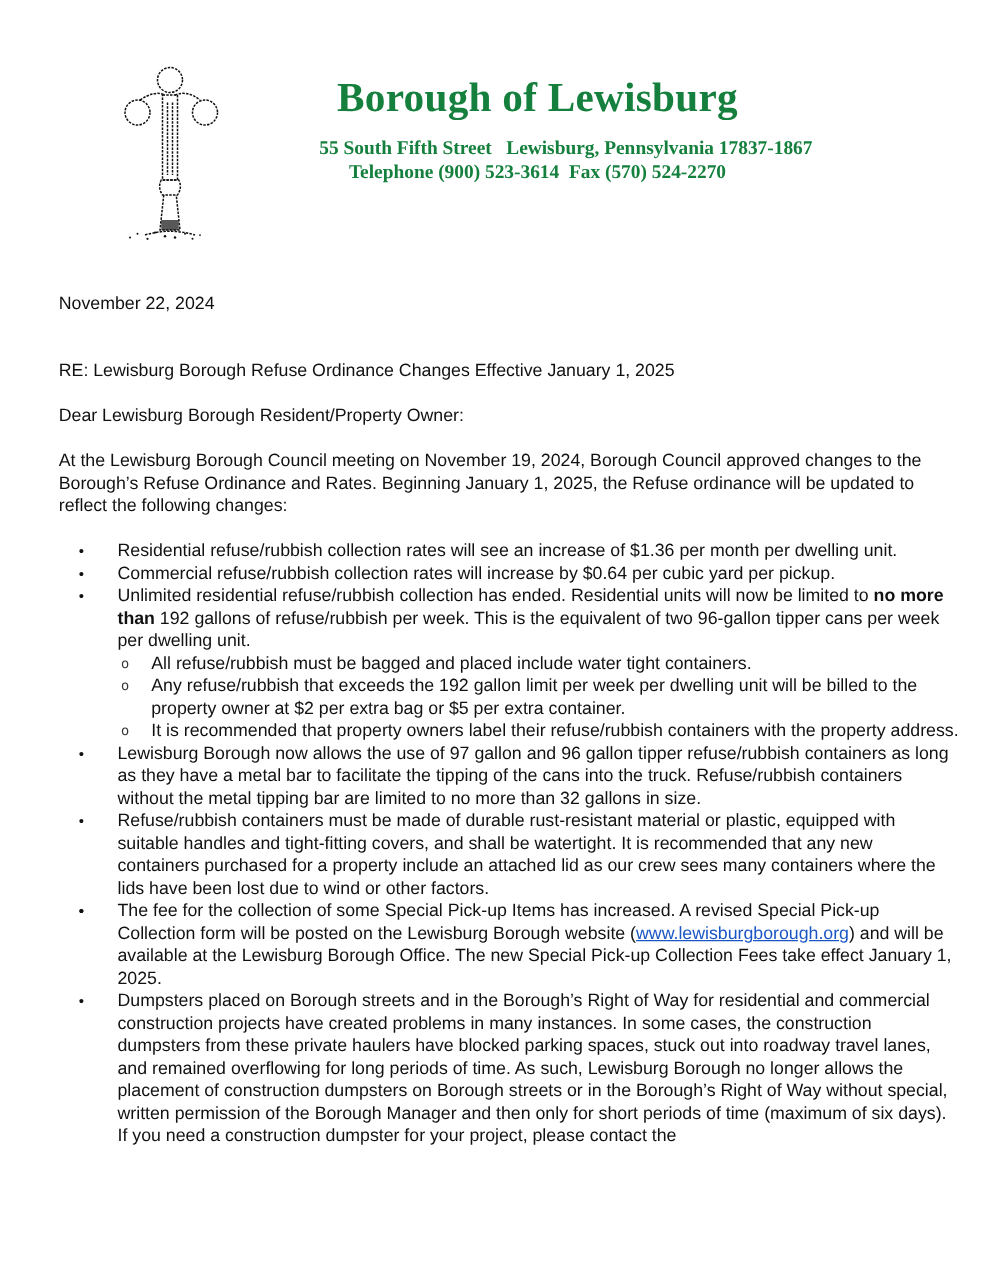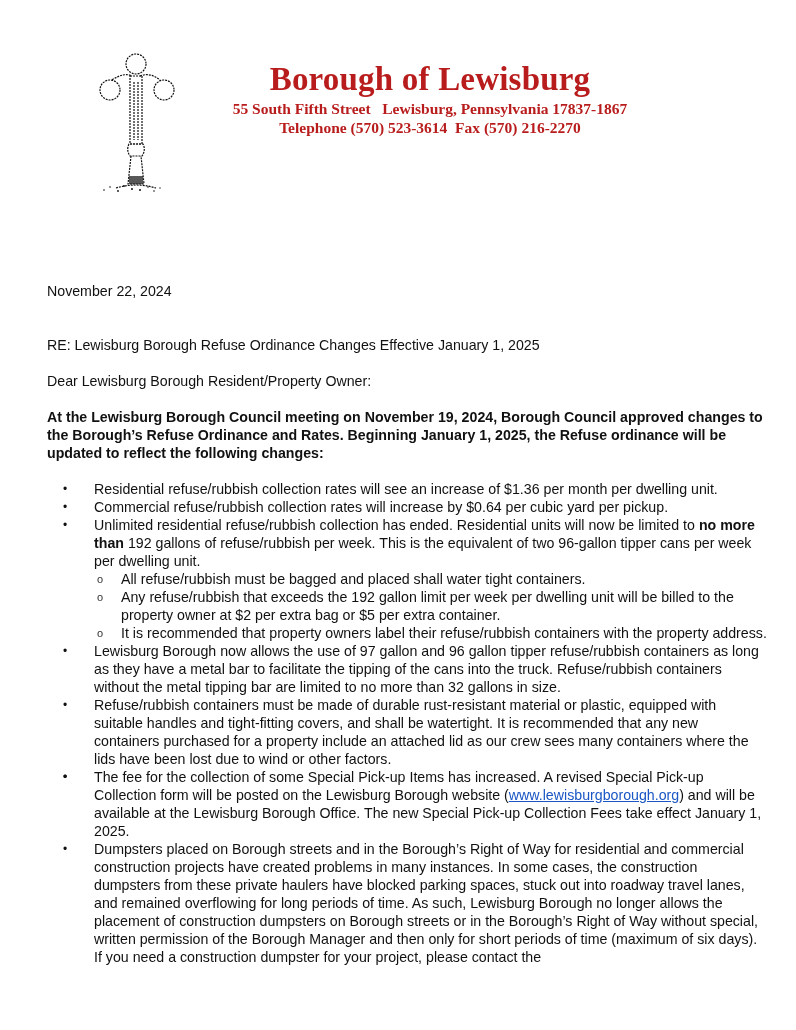--- a/index.html
+++ b/index.html
@@ -1,31 +1,31 @@
 <!DOCTYPE html>
 <html><head>
 <meta charset="utf-8">
 <style>
   html, body { margin: 0; padding: 0; background: #ffffff; }
   body { width: 796px; height: 1030px; position: relative; overflow: hidden; color: #111; }
   .page { position: absolute; left: 0; top: 0; width: 796px; height: 1030px; }
 
   .logo { position: absolute; left: 96px; top: 50px; width: 80px; height: 148px; }
 
-  .letterhead { position: absolute; left: 210px; top: 60px; width: 440px; text-align: center; font-family: "Liberation Serif", serif; font-weight: bold; color: #b91c1c; }
+  .letterhead { position: absolute; left: 210px; top: 60px; width: 440px; text-align: center; font-family: "Liberation Serif", serif; font-weight: bold; color: #15803d; }
   .letterhead .title { font-size: 33px; line-height: 38px; letter-spacing: 0.2px; }
-  .letterhead .addr { font-size: 15.5px; line-height: 19px; margin-top: 1px; }
+  .letterhead .addr { font-size: 15.5px; line-height: 19px; margin-top: 11px; text-align: right; }
   .letterhead .phone { font-size: 15.5px; line-height: 19px; }
 
-  .body { position: absolute; left: 47px; top: 234px; width: 720px; font-family: "Liberation Sans", sans-serif; font-size: 14.2px; line-height: 18px; color: #111; margin-top: 48px; }
+  .body { position: absolute; left: 47px; top: 234px; width: 720px; font-family: "Liberation Sans", sans-serif; font-size: 14.2px; line-height: 18px; color: #111; }
   .body p { margin: 0; }
   .date { margin-bottom: 36px !important; }
   .re { margin-bottom: 18px !important; }
   .salutation { margin-bottom: 18px !important; }
-  .intro { margin-bottom: 18px !important; font-weight: bold; }
+  .intro { margin-bottom: 18px !important; }
 
   ul.bullets { list-style: none; margin: 0; padding: 0; }
   ul.bullets > li { position: relative; padding-left: 47px; margin: 0; }
   ul.bullets > li .bullet { position: absolute; left: 16px; top: 0; font-size: 12px; }
   ul.sub { list-style: none; margin: 0; padding: 0; }
   ul.sub > li { position: relative; padding-left: 27px; margin: 0; }
   ul.sub > li .circle { position: absolute; left: 3px; top: 0; font-size: 11px; color: #333; }
   .b { font-weight: bold; }
   a.link { color: #1a56c4; text-decoration: underline; }
 </style>
@@ -57,21 +57,21 @@
       <circle cx="52" cy="137" r="0.8"></circle>
         <circle cx="58" cy="141" r="0.8"></circle>
         <circle cx="64" cy="138" r="0.7"></circle>
       <rect x="33" y="126" width="14" height="8" opacity="0.7"></rect>
     </g>
   </svg>
 
   <div class="letterhead">
     <div class="title">Borough of Lewisburg</div>
     <div class="addr" style="white-space: pre;">55 South Fifth Street   Lewisburg, Pennsylvania 17837-1867</div>
-    <div class="phone" style="white-space: pre;">Telephone (570) 523-3614  Fax (570) 216-2270</div>
+    <div class="phone" style="white-space: pre;">Telephone (900) 523-3614  Fax (570) 524-2270</div>
   </div>
 
   <div class="body">
     <p class="date">November 22, 2024</p>
     <p class="re">RE: Lewisburg Borough Refuse Ordinance Changes Effective January 1, 2025</p>
     <p class="salutation">Dear Lewisburg Borough Resident/Property Owner:</p>
     <p class="intro">At the Lewisburg Borough Council meeting on November 19, 2024, Borough Council approved changes to the Borough’s Refuse Ordinance and Rates.  Beginning January 1, 2025, the Refuse ordinance will be updated to reflect the following changes:</p>
 
     <ul class="bullets">
       <li>
@@ -81,21 +81,21 @@
       <li>
         <span class="bullet">•</span>
         <span>Commercial refuse/rubbish collection rates will increase by $0.64 per cubic yard per pickup.</span>
       </li>
       <li>
         <span class="bullet">•</span>
         <span>Unlimited residential refuse/rubbish collection has ended.  Residential units will now be limited to </span><span class="b">no more than</span><span> 192 gallons of refuse/rubbish per week.  This is the equivalent of two 96-gallon tipper cans per week per dwelling unit.</span>
         <ul class="sub">
           <li>
             <span class="circle">o</span>
-            <span>All refuse/rubbish must be bagged and placed shall water tight containers.</span>
+            <span>All refuse/rubbish must be bagged and placed include water tight containers.</span>
           </li>
           <li>
             <span class="circle">o</span>
             <span>Any refuse/rubbish that exceeds the 192 gallon limit per week per dwelling unit will be billed to the property owner at $2 per extra bag or $5 per extra container.</span>
           </li>
           <li>
             <span class="circle">o</span>
             <span>It is recommended that property owners label their refuse/rubbish containers with the property address.</span>
           </li>
         </ul>

